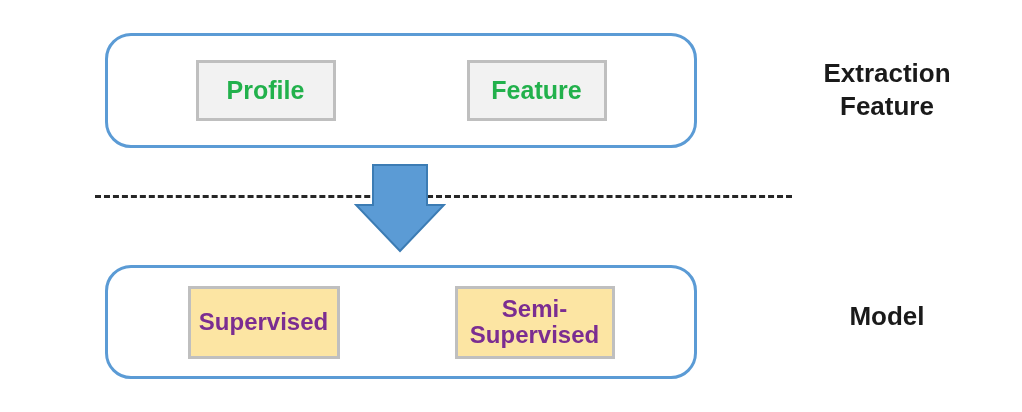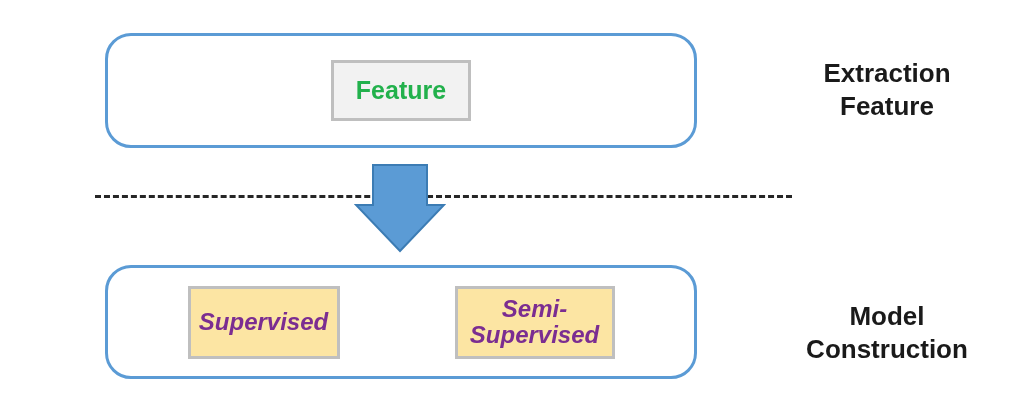--- a/index.html
+++ b/index.html
@@ -30,21 +30,20 @@
     left: 105px;
     top: 33px;
     width: 592px;
     height: 115px;
   }
   #stage-bottom {
     left: 105px;
     top: 265px;
     width: 592px;
     height: 114px;
-    font-style: italic;
   }
 
   .stage-inner {
     position: absolute;
     left: 0; top: 0; right: 0; bottom: 0;
     display: flex;
     align-items: center;
     justify-content: space-around;
     padding: 0 22px;
     box-sizing: border-box;
@@ -118,20 +117,23 @@
     top: 300px;
   }
 </style>
 </head>
 <body>
 
 <div id="canvas">
 
   <div class="stage-box" id="stage-top">
     <div class="stage-inner">
+      <div class="chip chip-feature" id="chip-profile">
+        <span>Profile</span>
+      </div>
       <div class="chip chip-feature" id="chip-network">
         <span>Feature</span>
       </div>
     </div>
   </div>
 
   <div class="stage-label" id="label-feature-extraction">
     <div>Extraction</div>
     <div>Feature</div>
   </div>
@@ -151,16 +153,15 @@
         <span>
           <span>Semi-</span><br>
           <span>Supervised</span>
         </span>
       </div>
     </div>
   </div>
 
   <div class="stage-label" id="label-model-construction">
     <div>Model</div>
-    <div>Construction</div>
   </div>
 
 </div>
 
 </body></html>

